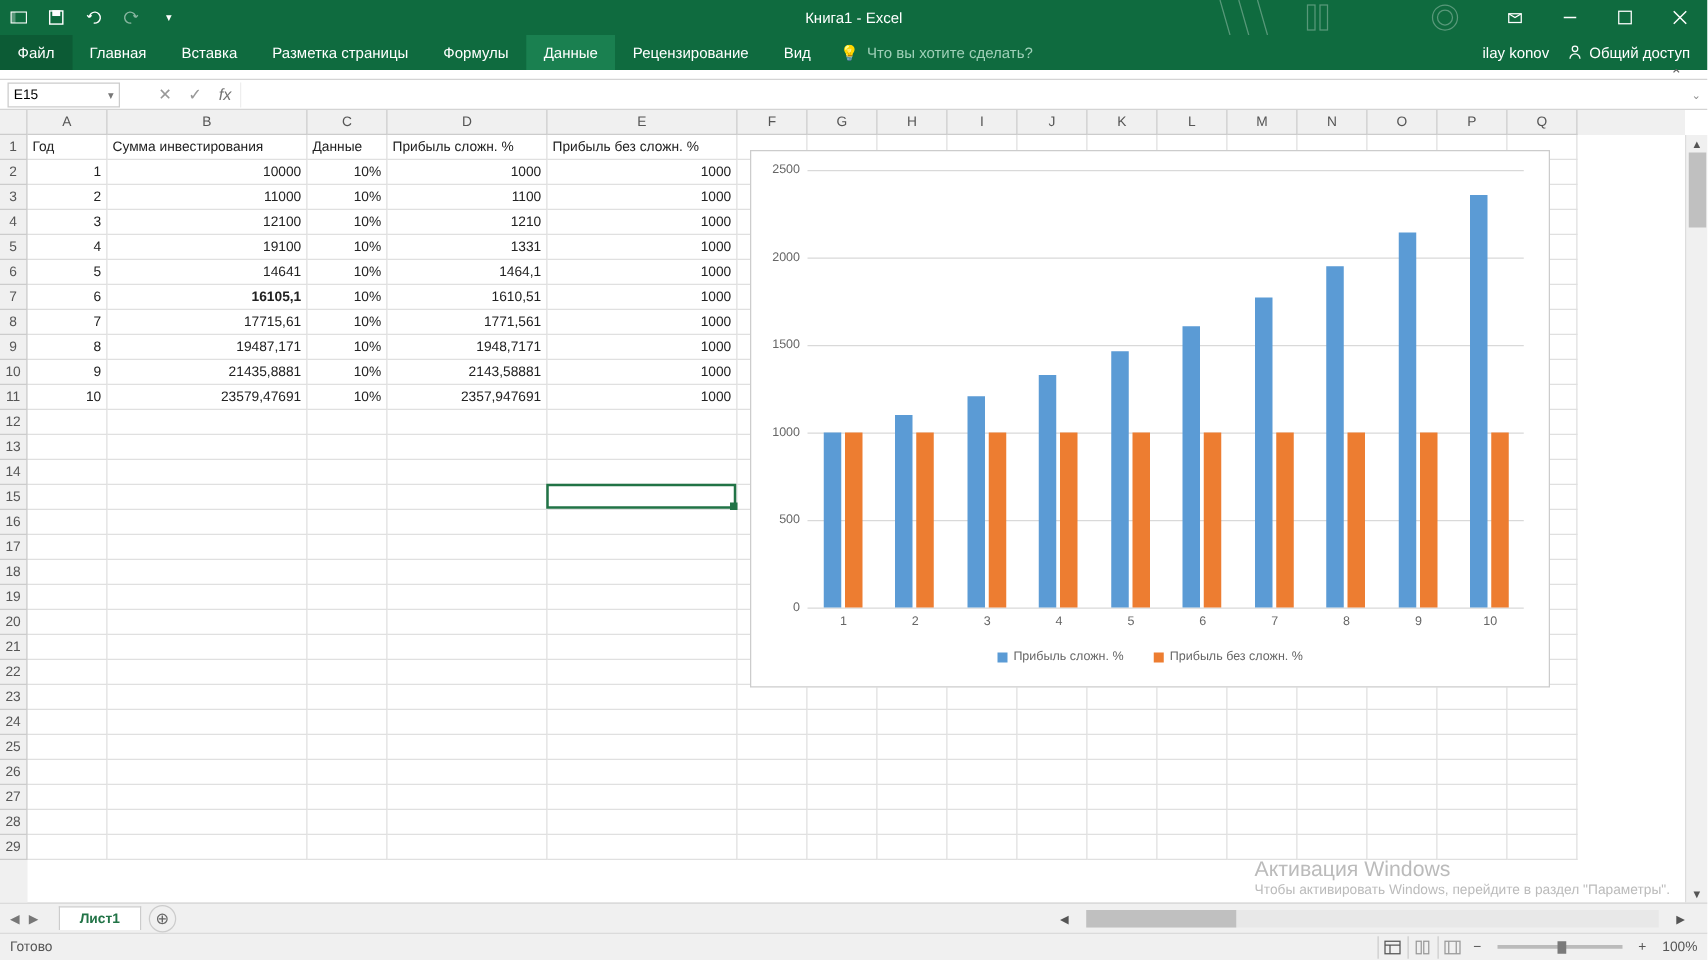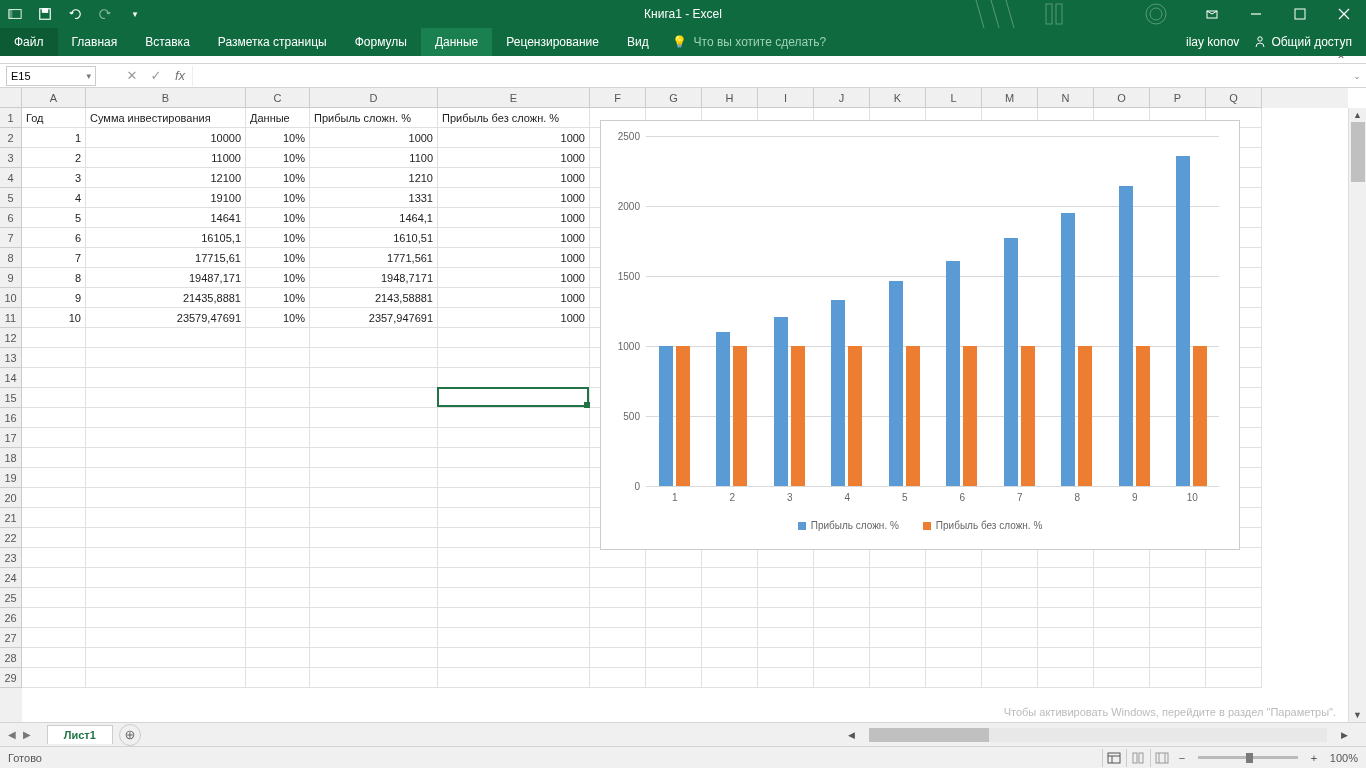--- a/index.html
+++ b/index.html
@@ -335,21 +335,21 @@
         <div class="cell" style="width: 56px;"></div>
         <div class="cell" style="width: 56px;"></div>
         <div class="cell" style="width: 56px;"></div>
         <div class="cell" style="width: 56px;"></div>
         <div class="cell" style="width: 56px;"></div>
         <div class="cell" style="width: 56px;"></div>
         <div class="cell" style="width: 56px;"></div>
       </div>
       <div class="cell-row">
         <div class="cell r" style="width: 64px;">6</div>
-        <div class="cell r" style="width: 160px;">16105,1</div>
+        <div class="cell r" style="width: 160px; font-weight: bold;">16105,1</div>
         <div class="cell r" style="width: 64px;">10%</div>
         <div class="cell r" style="width: 128px;">1610,51</div>
         <div class="cell r" style="width: 152px;">1000</div>
         <div class="cell" style="width: 56px;"></div>
         <div class="cell" style="width: 56px;"></div>
         <div class="cell" style="width: 56px;"></div>
         <div class="cell" style="width: 56px;"></div>
         <div class="cell" style="width: 56px;"></div>
         <div class="cell" style="width: 56px;"></div>
         <div class="cell" style="width: 56px;"></div>
@@ -883,14 +883,15 @@
     <div style="width:16px;text-align:center">−</div>
     <div class="zoom-slider">
         <div class="zoom-thumb"></div>
       </div>
     <div style="width:16px;text-align:center">+</div>
     <span style="margin-left:8px">100%</span>
   </div>
 </div>
 
 <div class="watermark">
+  <div class="t1">Активация Windows</div>
   <div class="t2">Чтобы активировать Windows, перейдите в раздел "Параметры".</div>
 </div>
 
 </body></html>

